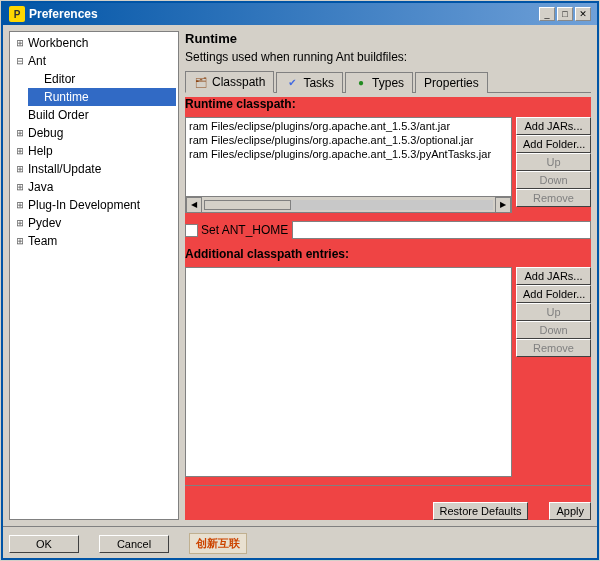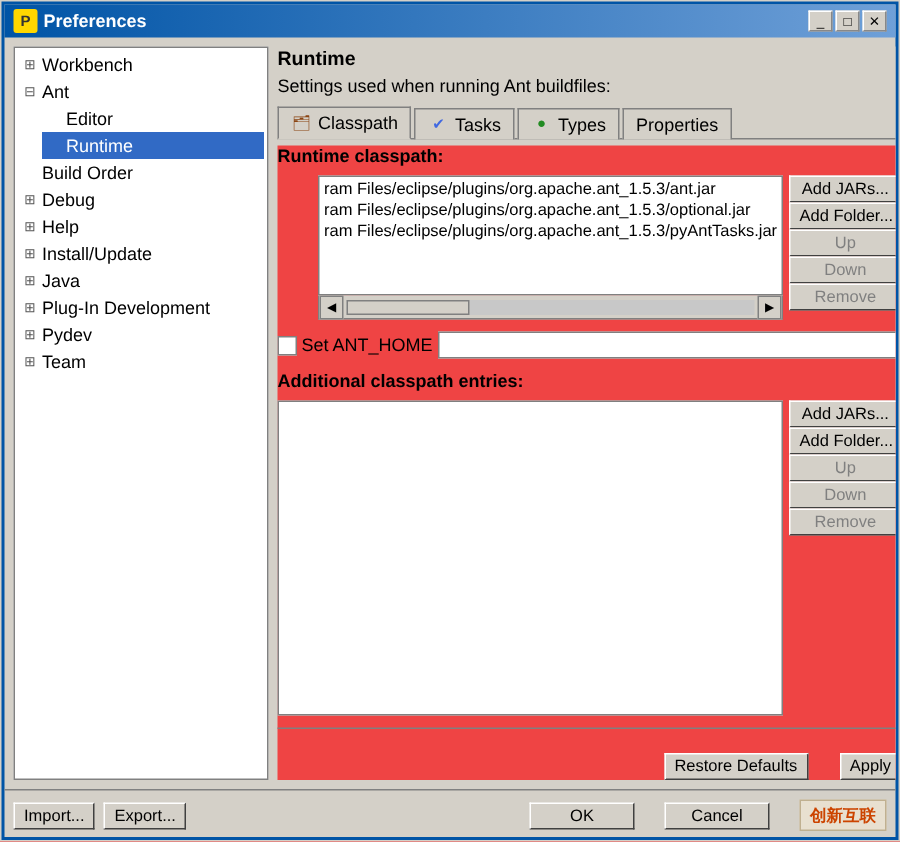--- a/index.html
+++ b/index.html
@@ -381,21 +381,20 @@
       border: 1px solid #c0b090;
       padding: 2px 6px;
       font-size: 10px;
       color: #8B4513;
       font-weight: bold;
     }
 
     .upper-list-area {
       display: flex;
       gap: 4px;
-      padding-left: 27px;
     }
 
     .upper-list-container {
       flex: 1;
       display: flex;
       flex-direction: column;
     }
   </style>
 </head>
 <body>
@@ -542,24 +541,20 @@
 
         <div class="bottom-buttons-row">
           <button class="win-btn">Restore Defaults</button>
           <button class="win-btn">Apply</button>
         </div>
       </div>
     </div>
   </div>
 
   <div class="footer-row">
-    <div class="footer-left">
-      <button class="win-btn">Import...</button>
-      <button class="win-btn">Export...</button>
-    </div>
     <div class="footer-right">
       <button class="win-btn" style="width:70px;">OK</button>
       <button class="win-btn" style="width:70px;">Cancel</button>
       <div class="logo-box">
         <span style="font-size:11px; color:#cc4400; font-weight:bold;">创新互联</span>
       </div>
     </div>
   </div>
 </div>
 

